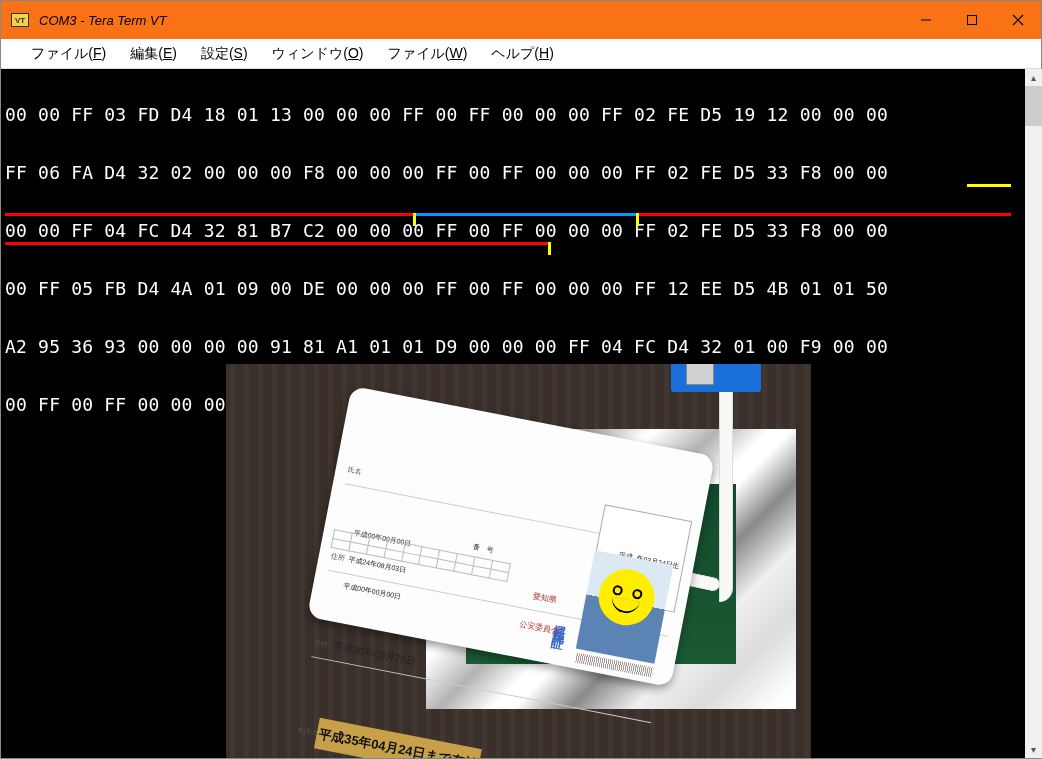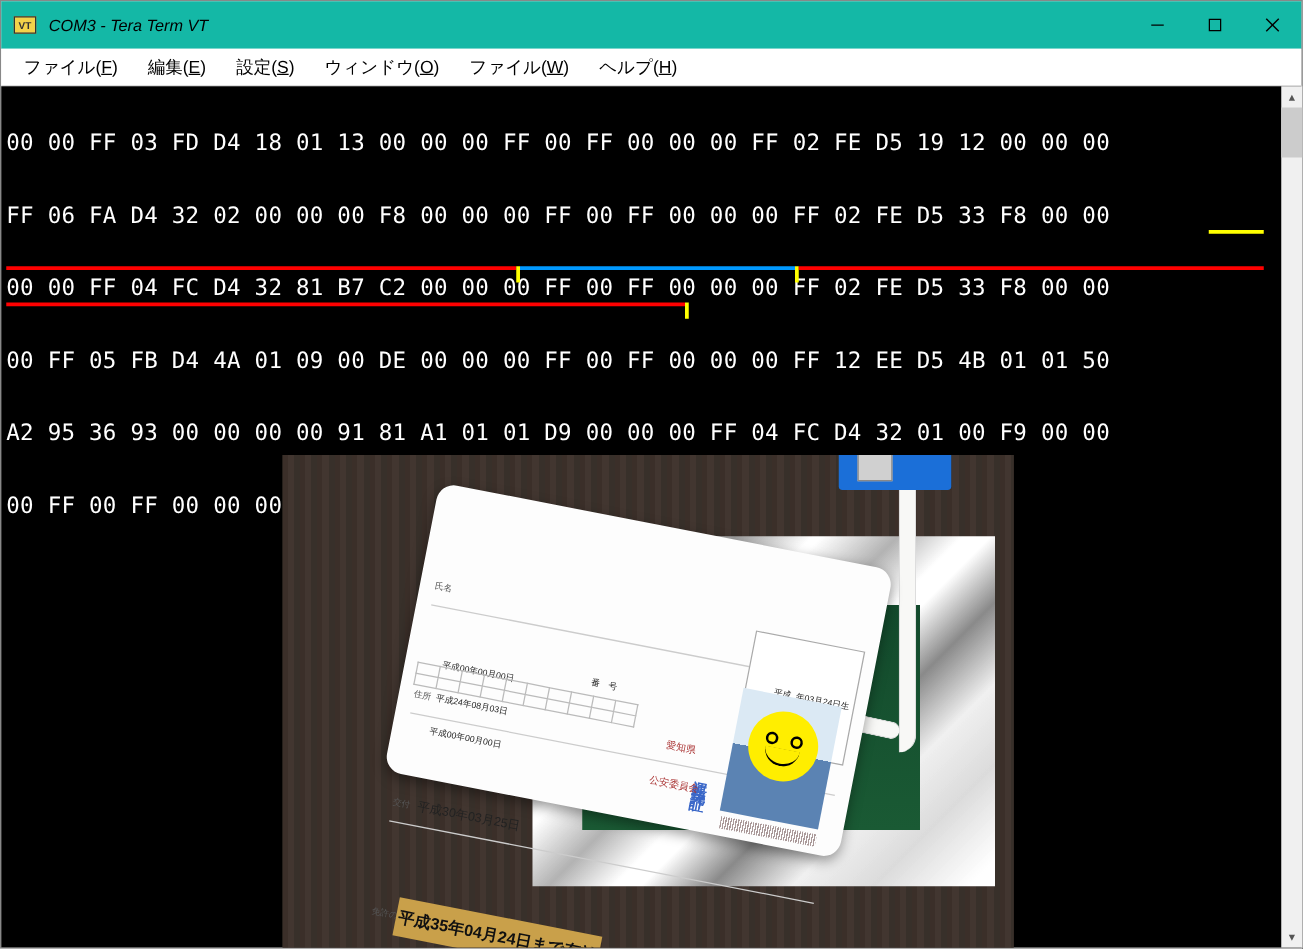--- a/index.html
+++ b/index.html
@@ -17,21 +17,21 @@
     border: 1px solid #888;
     display: flex;
     flex-direction: column;
     background: #fff;
   }
   .titlebar {
     height: 38px;
     display: flex;
     align-items: center;
     padding: 0 0 0 10px;
-    background: #14b8a6;
+    background: #f97316;
     border-bottom: 0;
   }
   .titlebar .app-icon {
     width: 18px; height: 14px;
     background: #f3d34a;
     border: 1px solid #333;
     font-size: 8px;
     font-weight: bold;
     color: #333;
     display: flex;
@@ -49,21 +49,21 @@
     font-size: 14px;
     color: #000;
     cursor: default;
   }
   .winbtn svg { width: 12px; height: 12px; }
 
   .menubar {
     height: 30px;
     display: flex;
     align-items: center;
-    padding: 0 6px;
+    padding: 0 18px;
     gap: 0;
     font-size: 14px;
     border-bottom: 1px solid #ddd;
     background: #fff;
   }
   .menu-item {
     padding: 4px 12px;
     cursor: default;
   }
   .menu-item u { text-decoration: underline; }

